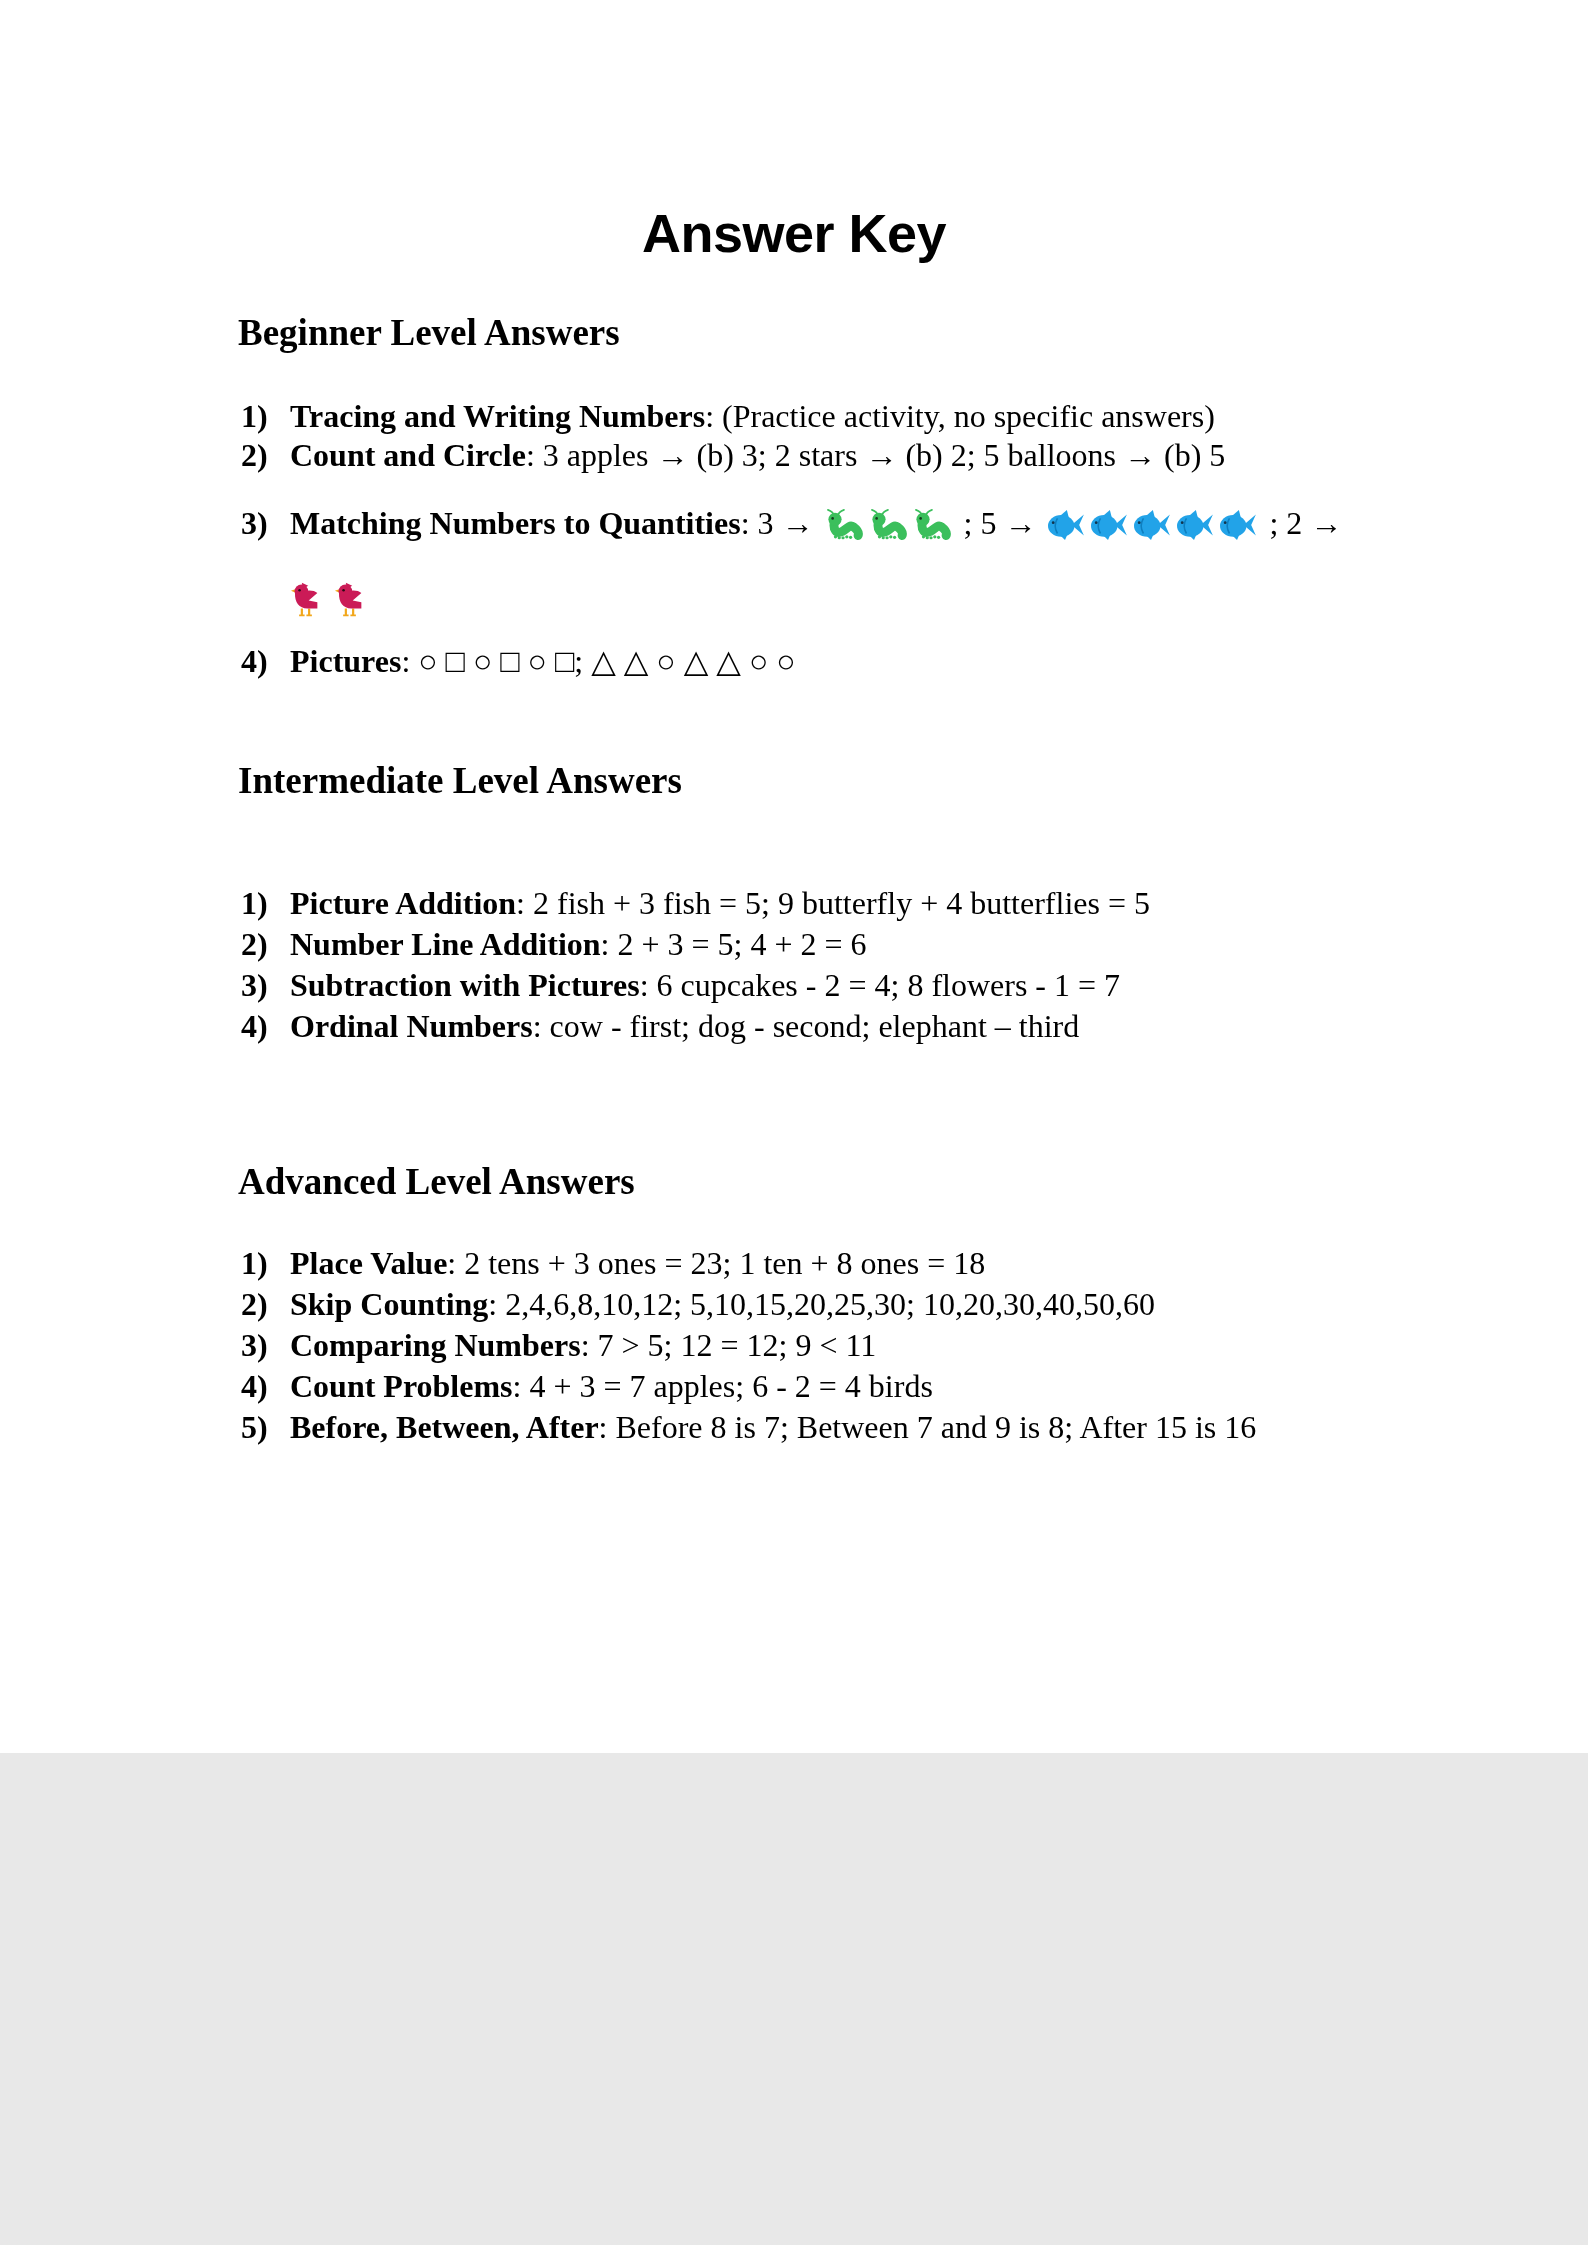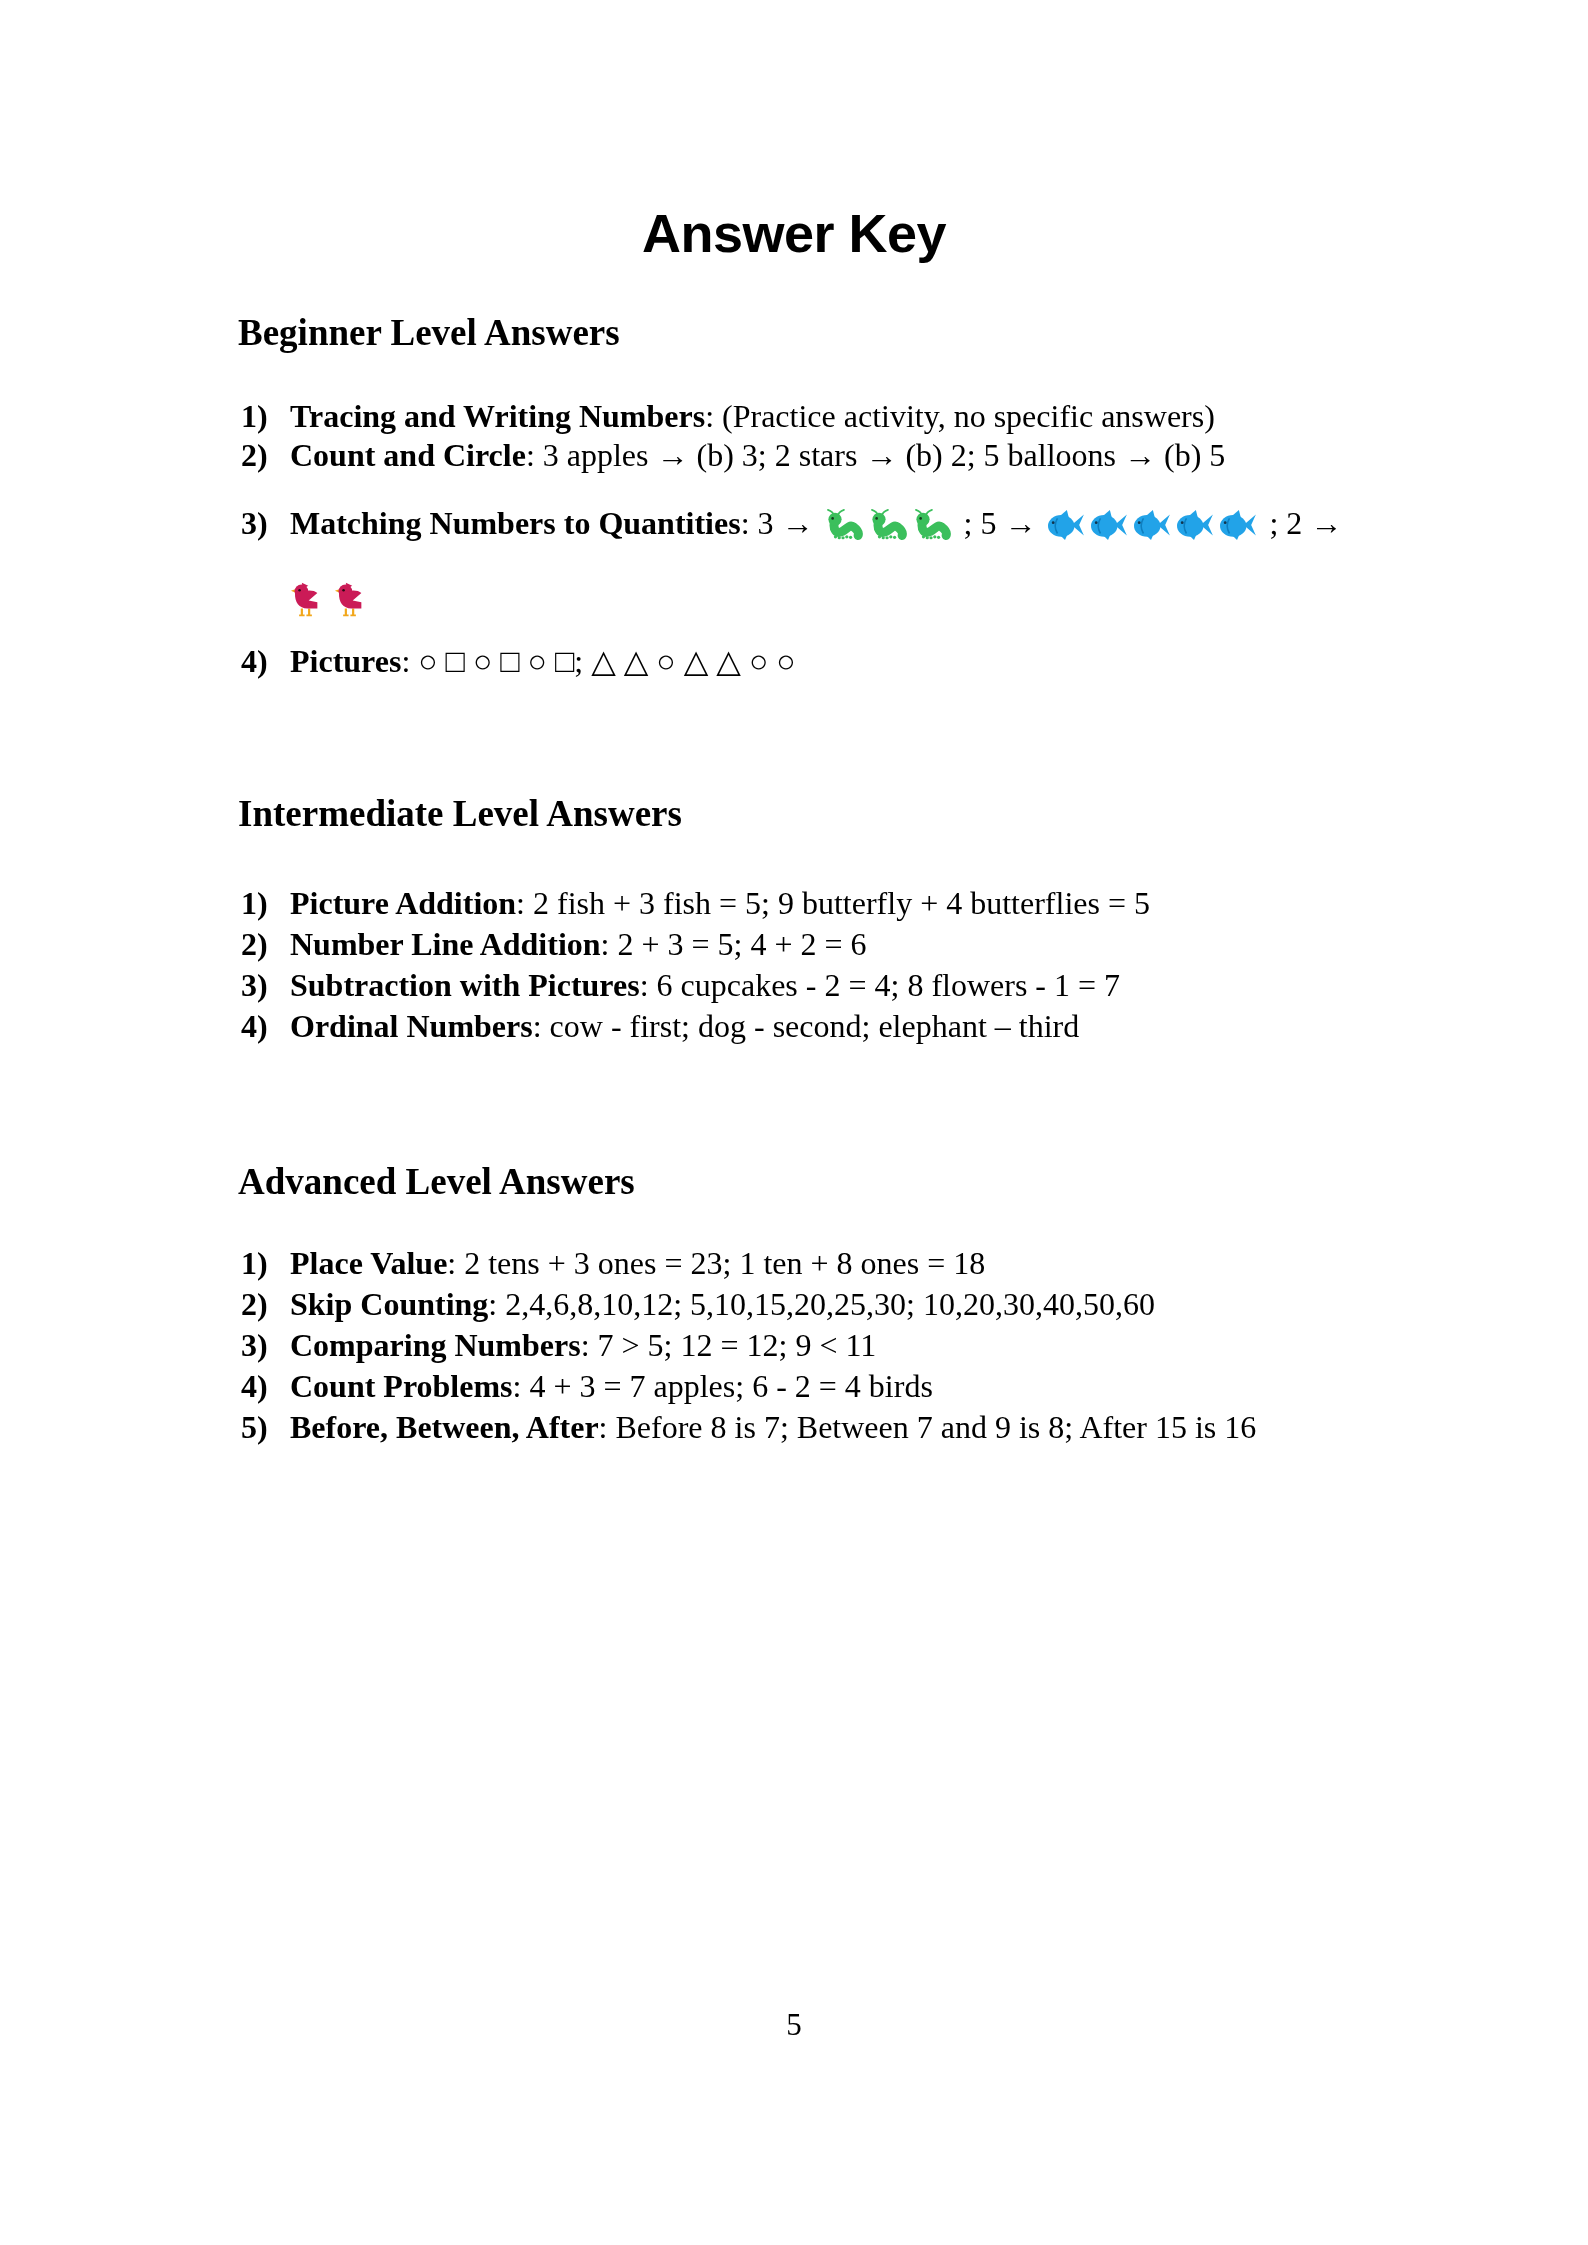--- a/index.html
+++ b/index.html
@@ -1,19 +1,19 @@
 <!DOCTYPE html>
 <html><head>
 <meta charset="utf-8">
 <style>
   html,body{margin:0;padding:0;background:#e8e8e8;}
   .page{
     position:relative;
     width:1588px;
-    height:2245px;
+    height:1753px;
     background:#ffffff;
     margin:0 auto;
     font-family:"Liberation Serif","DejaVu Serif",serif;
     color:#000;
     overflow:hidden;
   }
   .title{
     position:absolute;
     top:206px;left:0;right:0;
     text-align:center;
@@ -124,21 +124,21 @@
           </svg></span><span>; 2 →</span></span></div>
 
   <div class="bird-row" style="top:581px"><svg width="31" height="37">
         <use href="#icon-bird"></use>
       </svg><svg width="31" height="37">
         <use href="#icon-bird"></use>
       </svg></div>
 
   <div class="line" style="top:641px"><span class="num">4)</span><span><b class="lbl">Pictures</b><span>: ○ □ ○ □ ○ □; △ △ ○ △ △ ○ ○</span></span></div>
 
-  <div class="heading" style="top:795px">Intermediate Level Answers</div>
+  <div class="heading" style="top:762px">Intermediate Level Answers</div>
 
   <div class="line" style="top:883px"><span class="num">1)</span><span><b class="lbl">Picture Addition</b><span>: 2 fish + 3 fish = 5; 9 butterfly + 4 butterflies = 5</span></span></div>
 
   <div class="line" style="top:924px"><span class="num">2)</span><span><b class="lbl">Number Line Addition</b><span>: 2 + 3 = 5; 4 + 2 = 6</span></span></div>
 
   <div class="line" style="top:965px"><span class="num">3)</span><span><b class="lbl">Subtraction with Pictures</b><span>: 6 cupcakes - 2 = 4; 8 flowers - 1 = 7</span></span></div>
 
   <div class="line" style="top:1006px"><span class="num">4)</span><span><b class="lbl">Ordinal Numbers</b><span>: cow - first; dog - second; elephant – third</span></span></div>
 
   <div class="heading" style="top:1163px">Advanced Level Answers</div>

